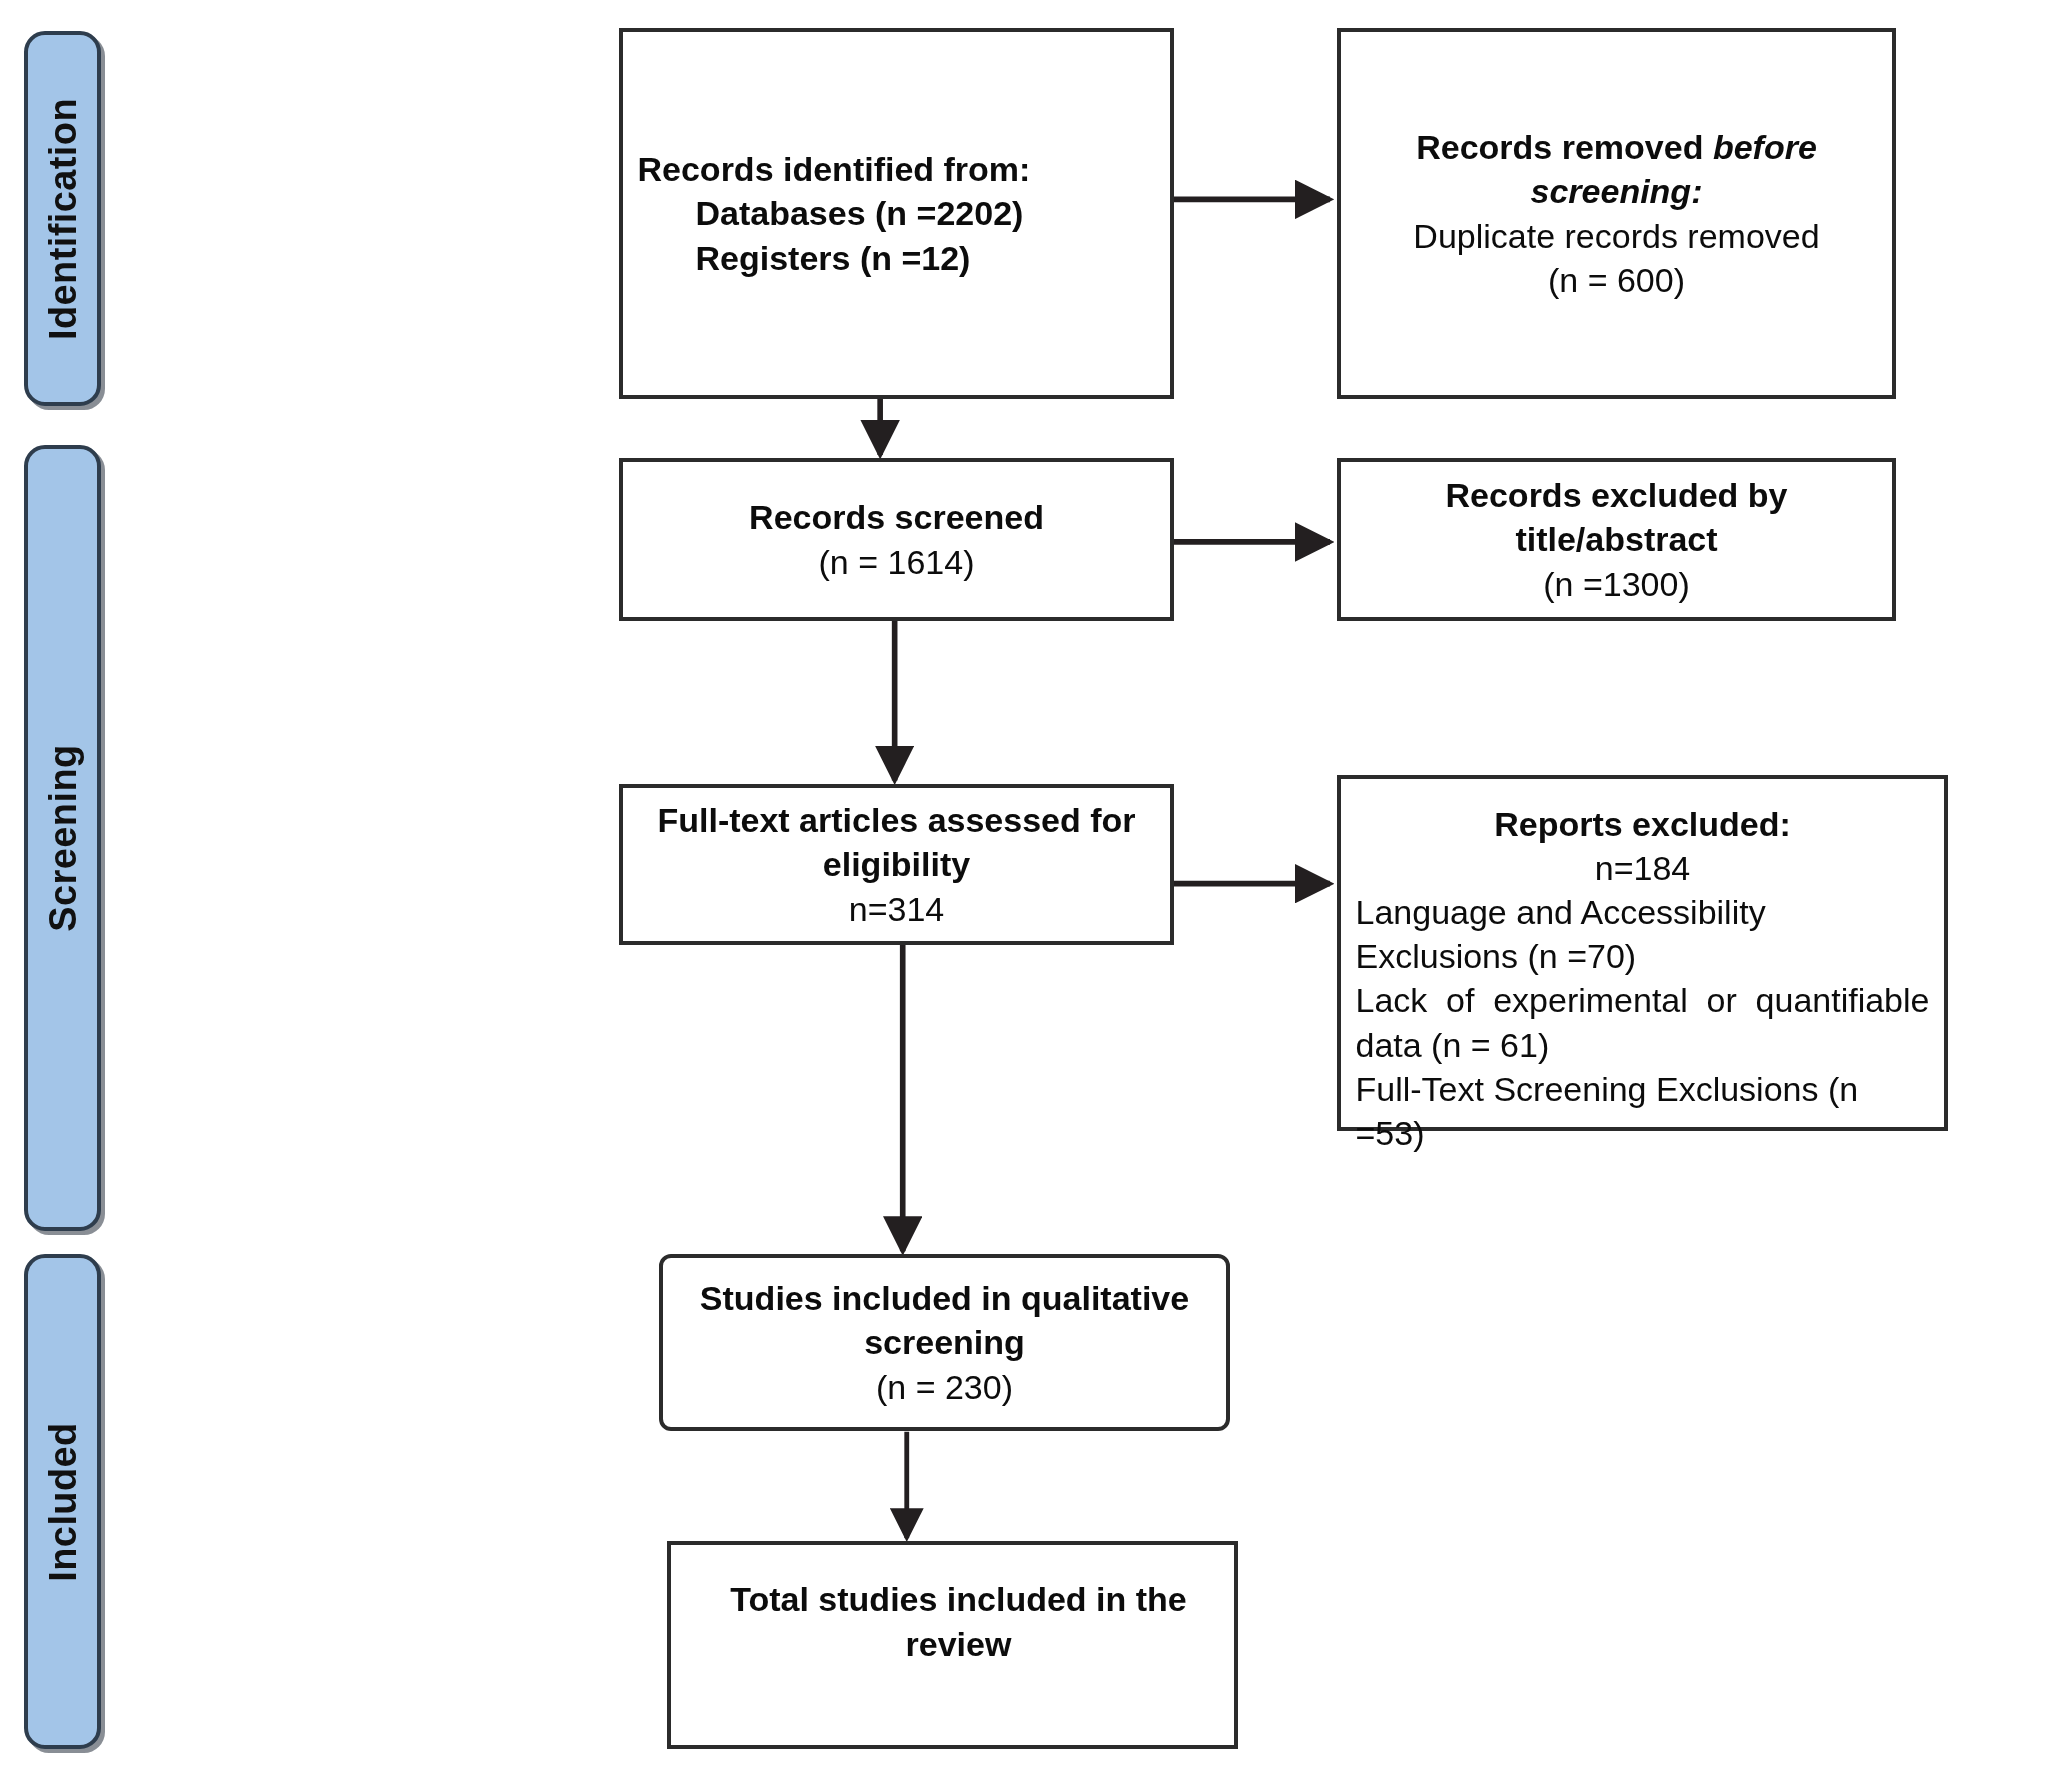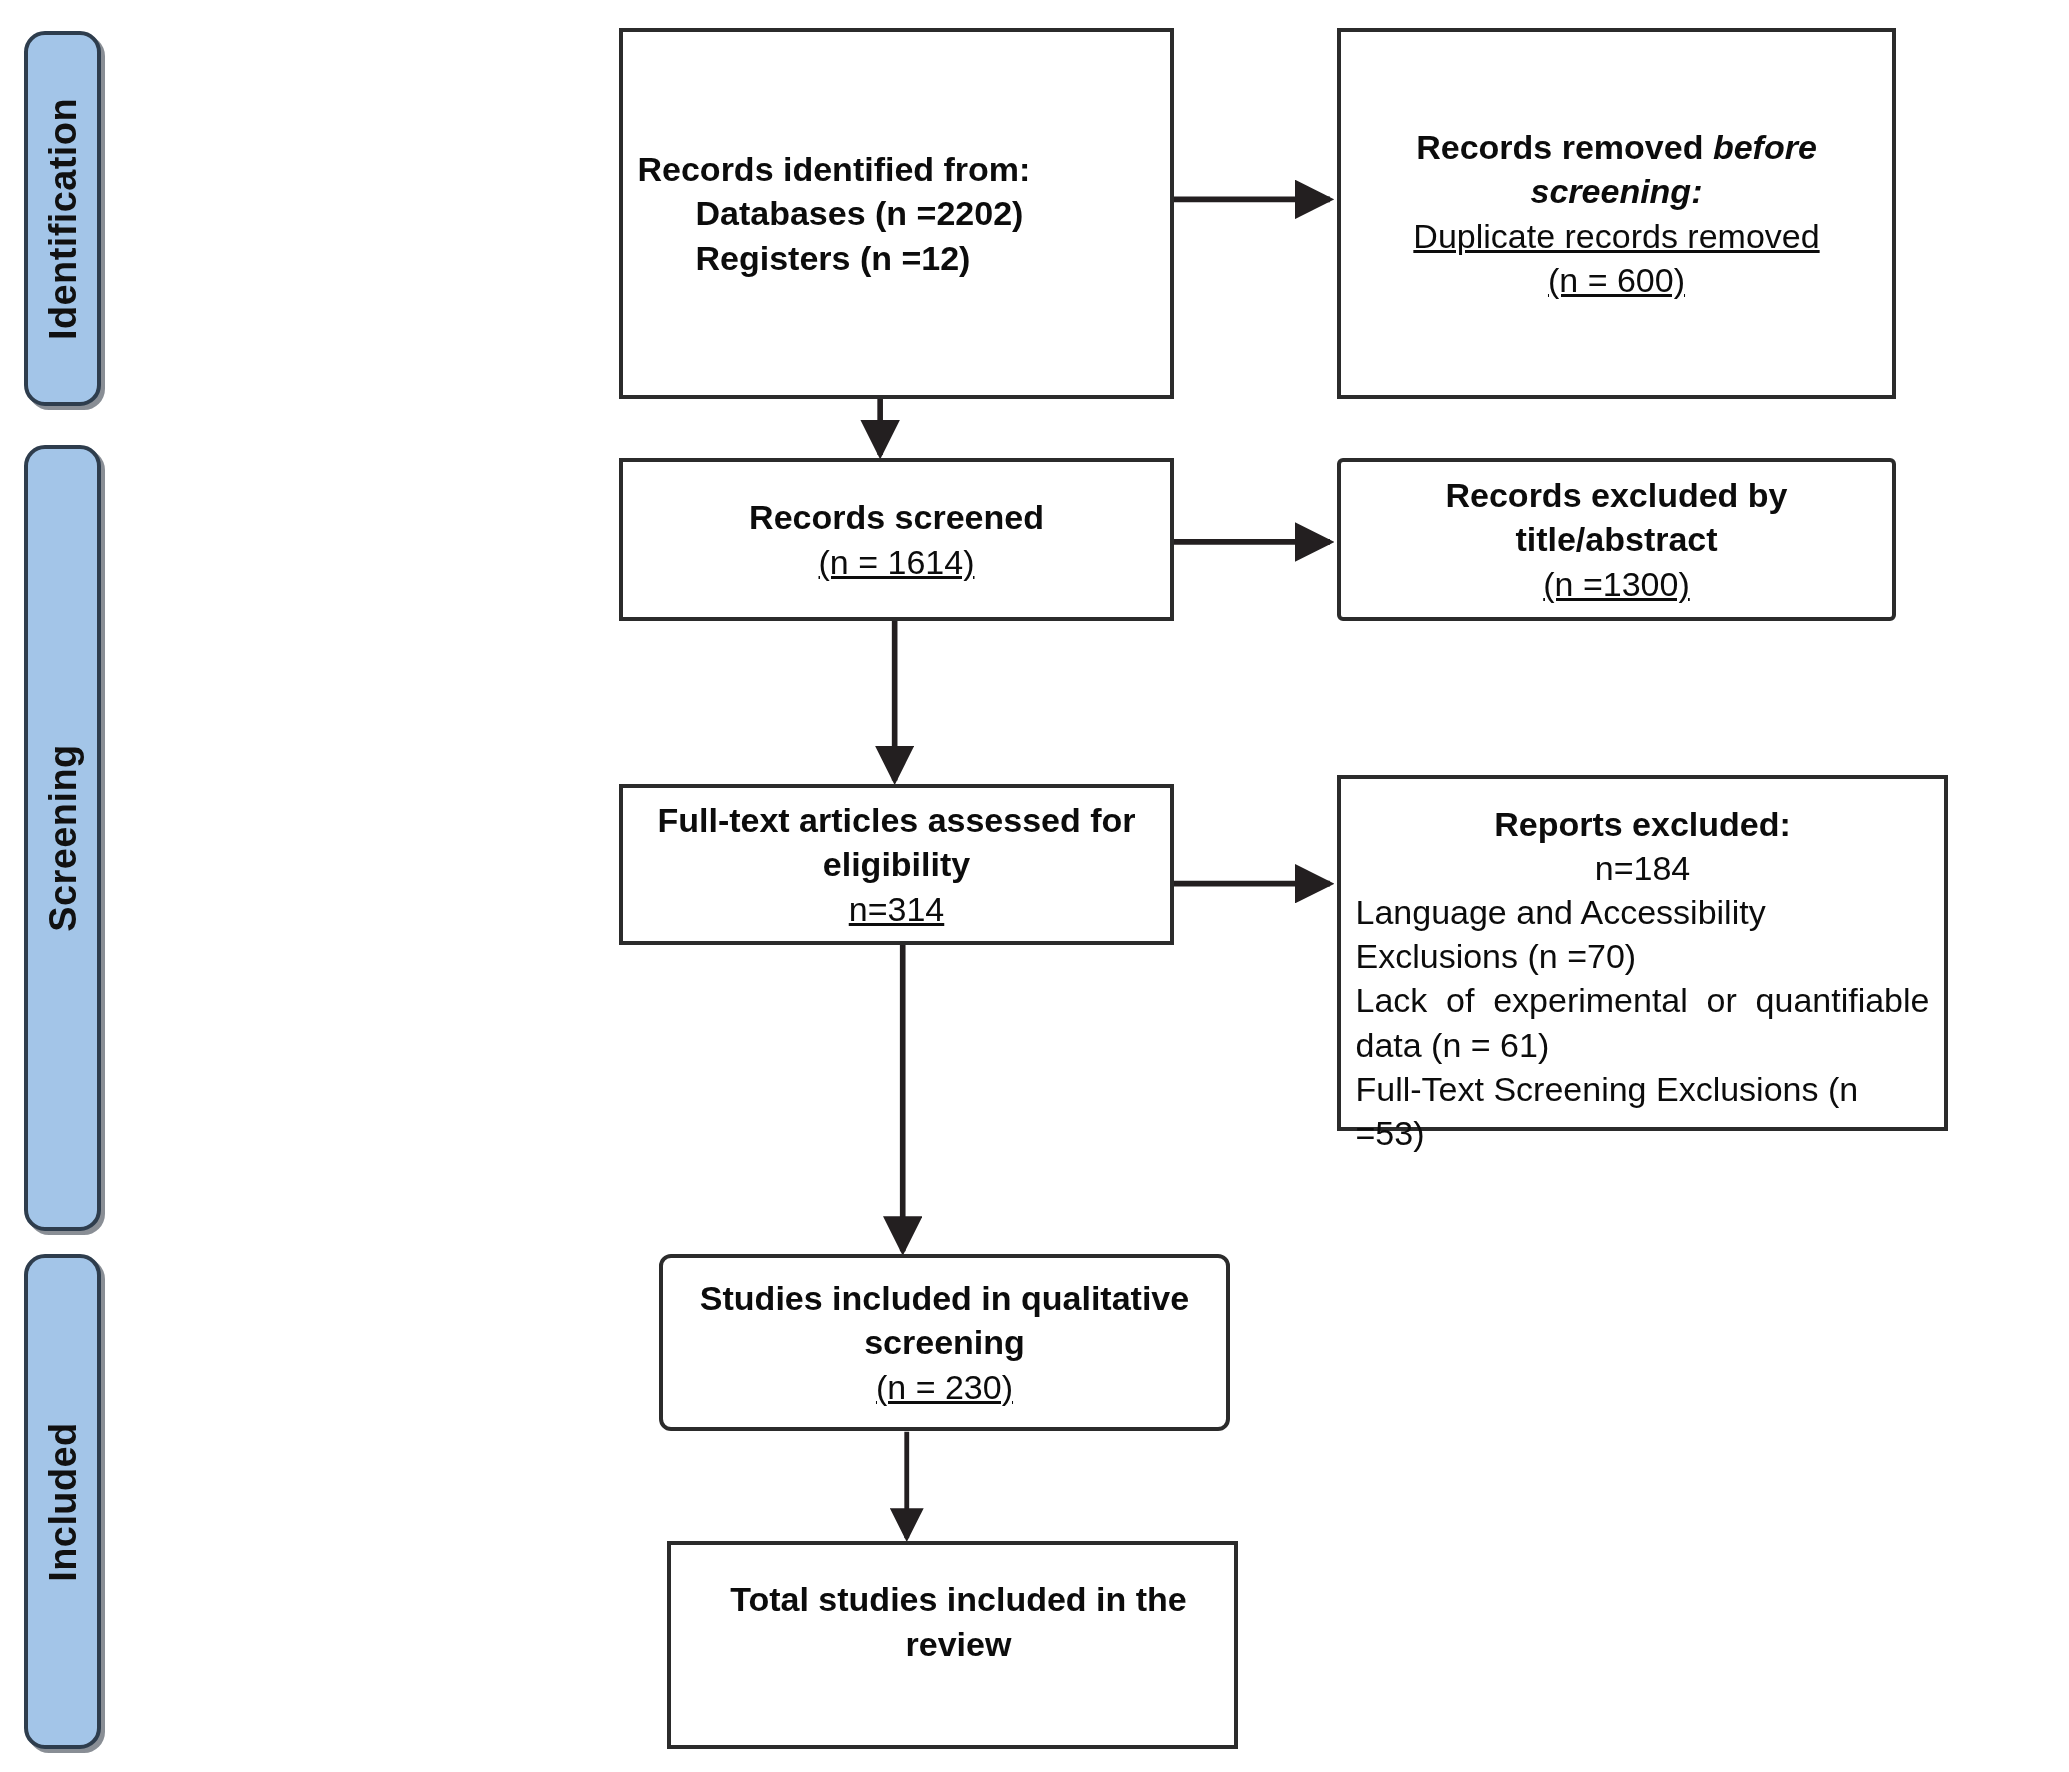--- a/index.html
+++ b/index.html
@@ -55,21 +55,21 @@
   .box-text {
     width: 100%;
     padding: 0 14.5px;
     box-sizing: border-box;
     text-align: center;
     font-size: 34px;
     font-weight: bold;
     color: #0c0c0c;
     line-height: 1.30;
   }
-  .box-text .plain { font-weight: normal; text-decoration: underline; }
+  .box-text .plain { font-weight: normal; }
   .box-text .ital   { font-style: italic; }
   .line-indent { display: block; text-indent: 0; padding-left: 58px; text-align: left; }
   .line-left   { display: block; text-align: left; }
   .line-just   { display: block; text-align: justify; }
   .line-center { display: block; text-align: center; }
 
   
   #connectors {
     position: absolute;
     left: 0; top: 0;
@@ -133,21 +133,21 @@
     </div>
   </div>
 
   <div class="flow-box" style="left:619px; top:458px; width:555px; height:163px;">
     <div class="box-text">
       <span class="line-center">Records screened</span>
       <span class="line-center plain">(n = 1614)</span>
     </div>
   </div>
 
-  <div class="flow-box" style="left:1337px; top:458px; width:559px; height:163px;border-radius:6px;">
+  <div class="flow-box" style="left:1337px; top:458px; width:559px; height:163px;">
     <div class="box-text">
       <span class="line-center">Records excluded by</span>
       <span class="line-center">title/abstract</span>
       <span class="line-center plain">(n =1300)</span>
     </div>
   </div>
 
   <div class="flow-box" style="left:619px; top:784px; width:555px; height:161px;">
     <div class="box-text">
       <span class="line-center">Full-text articles assessed for</span>

